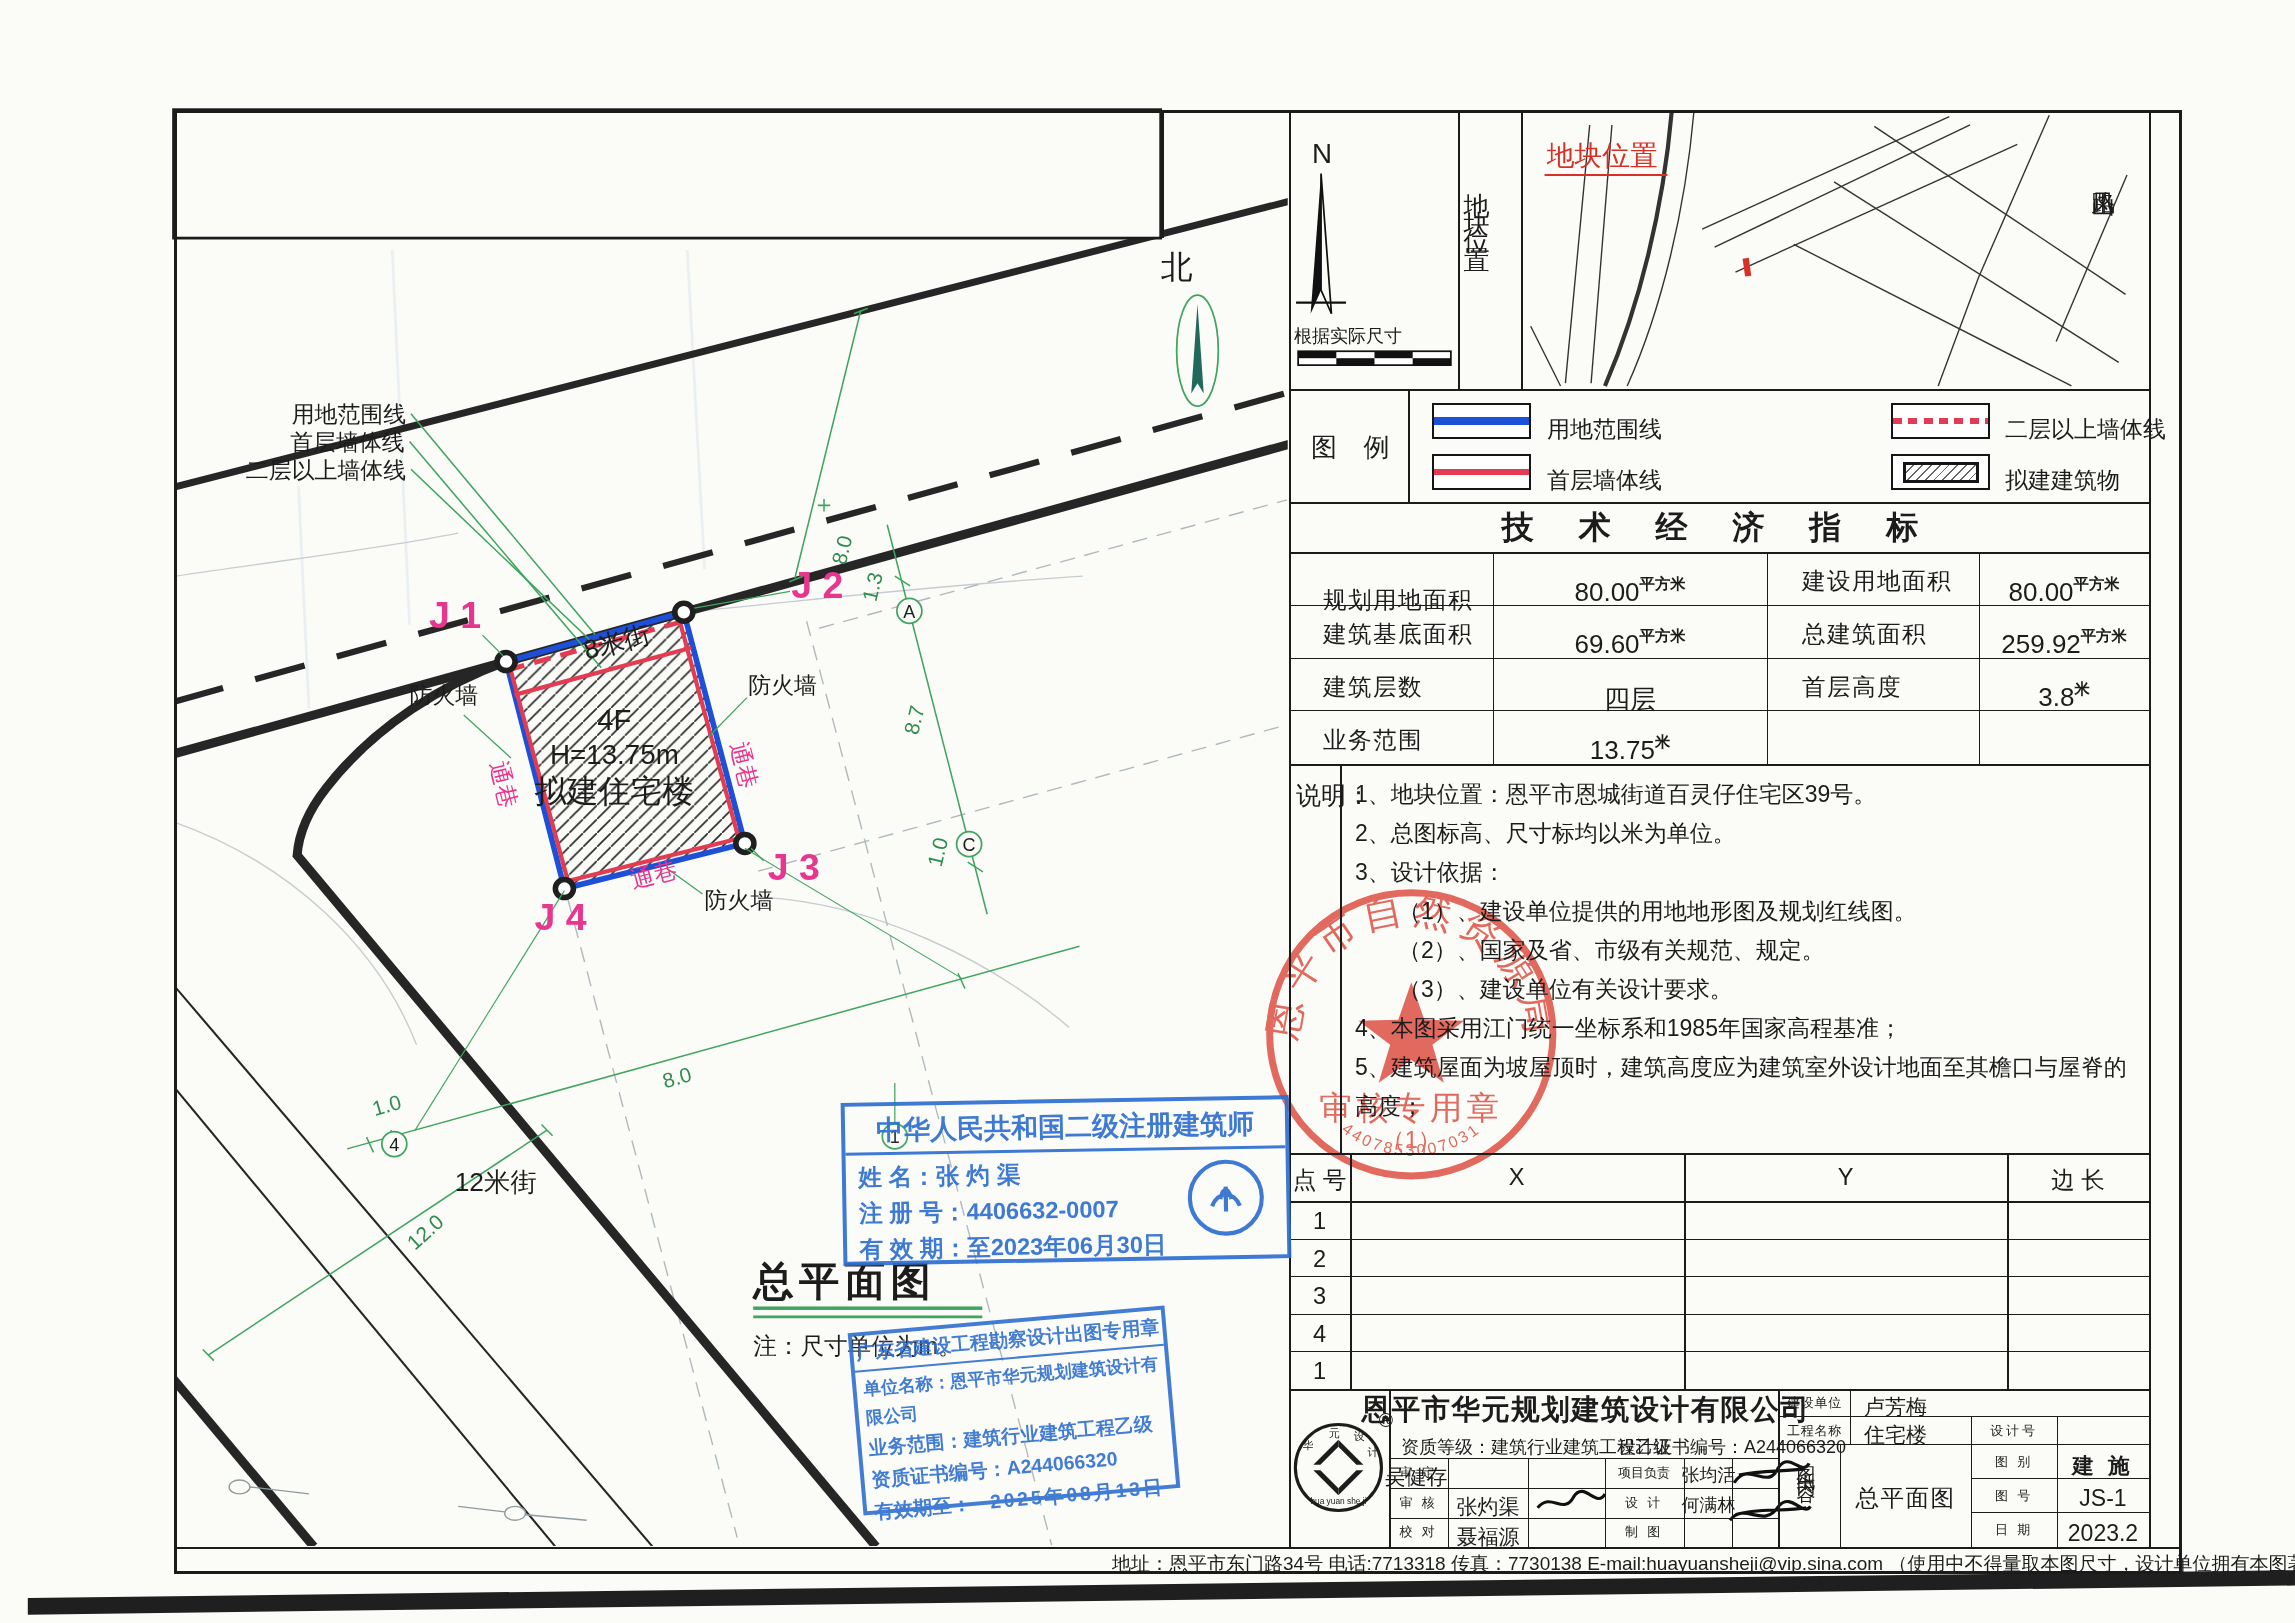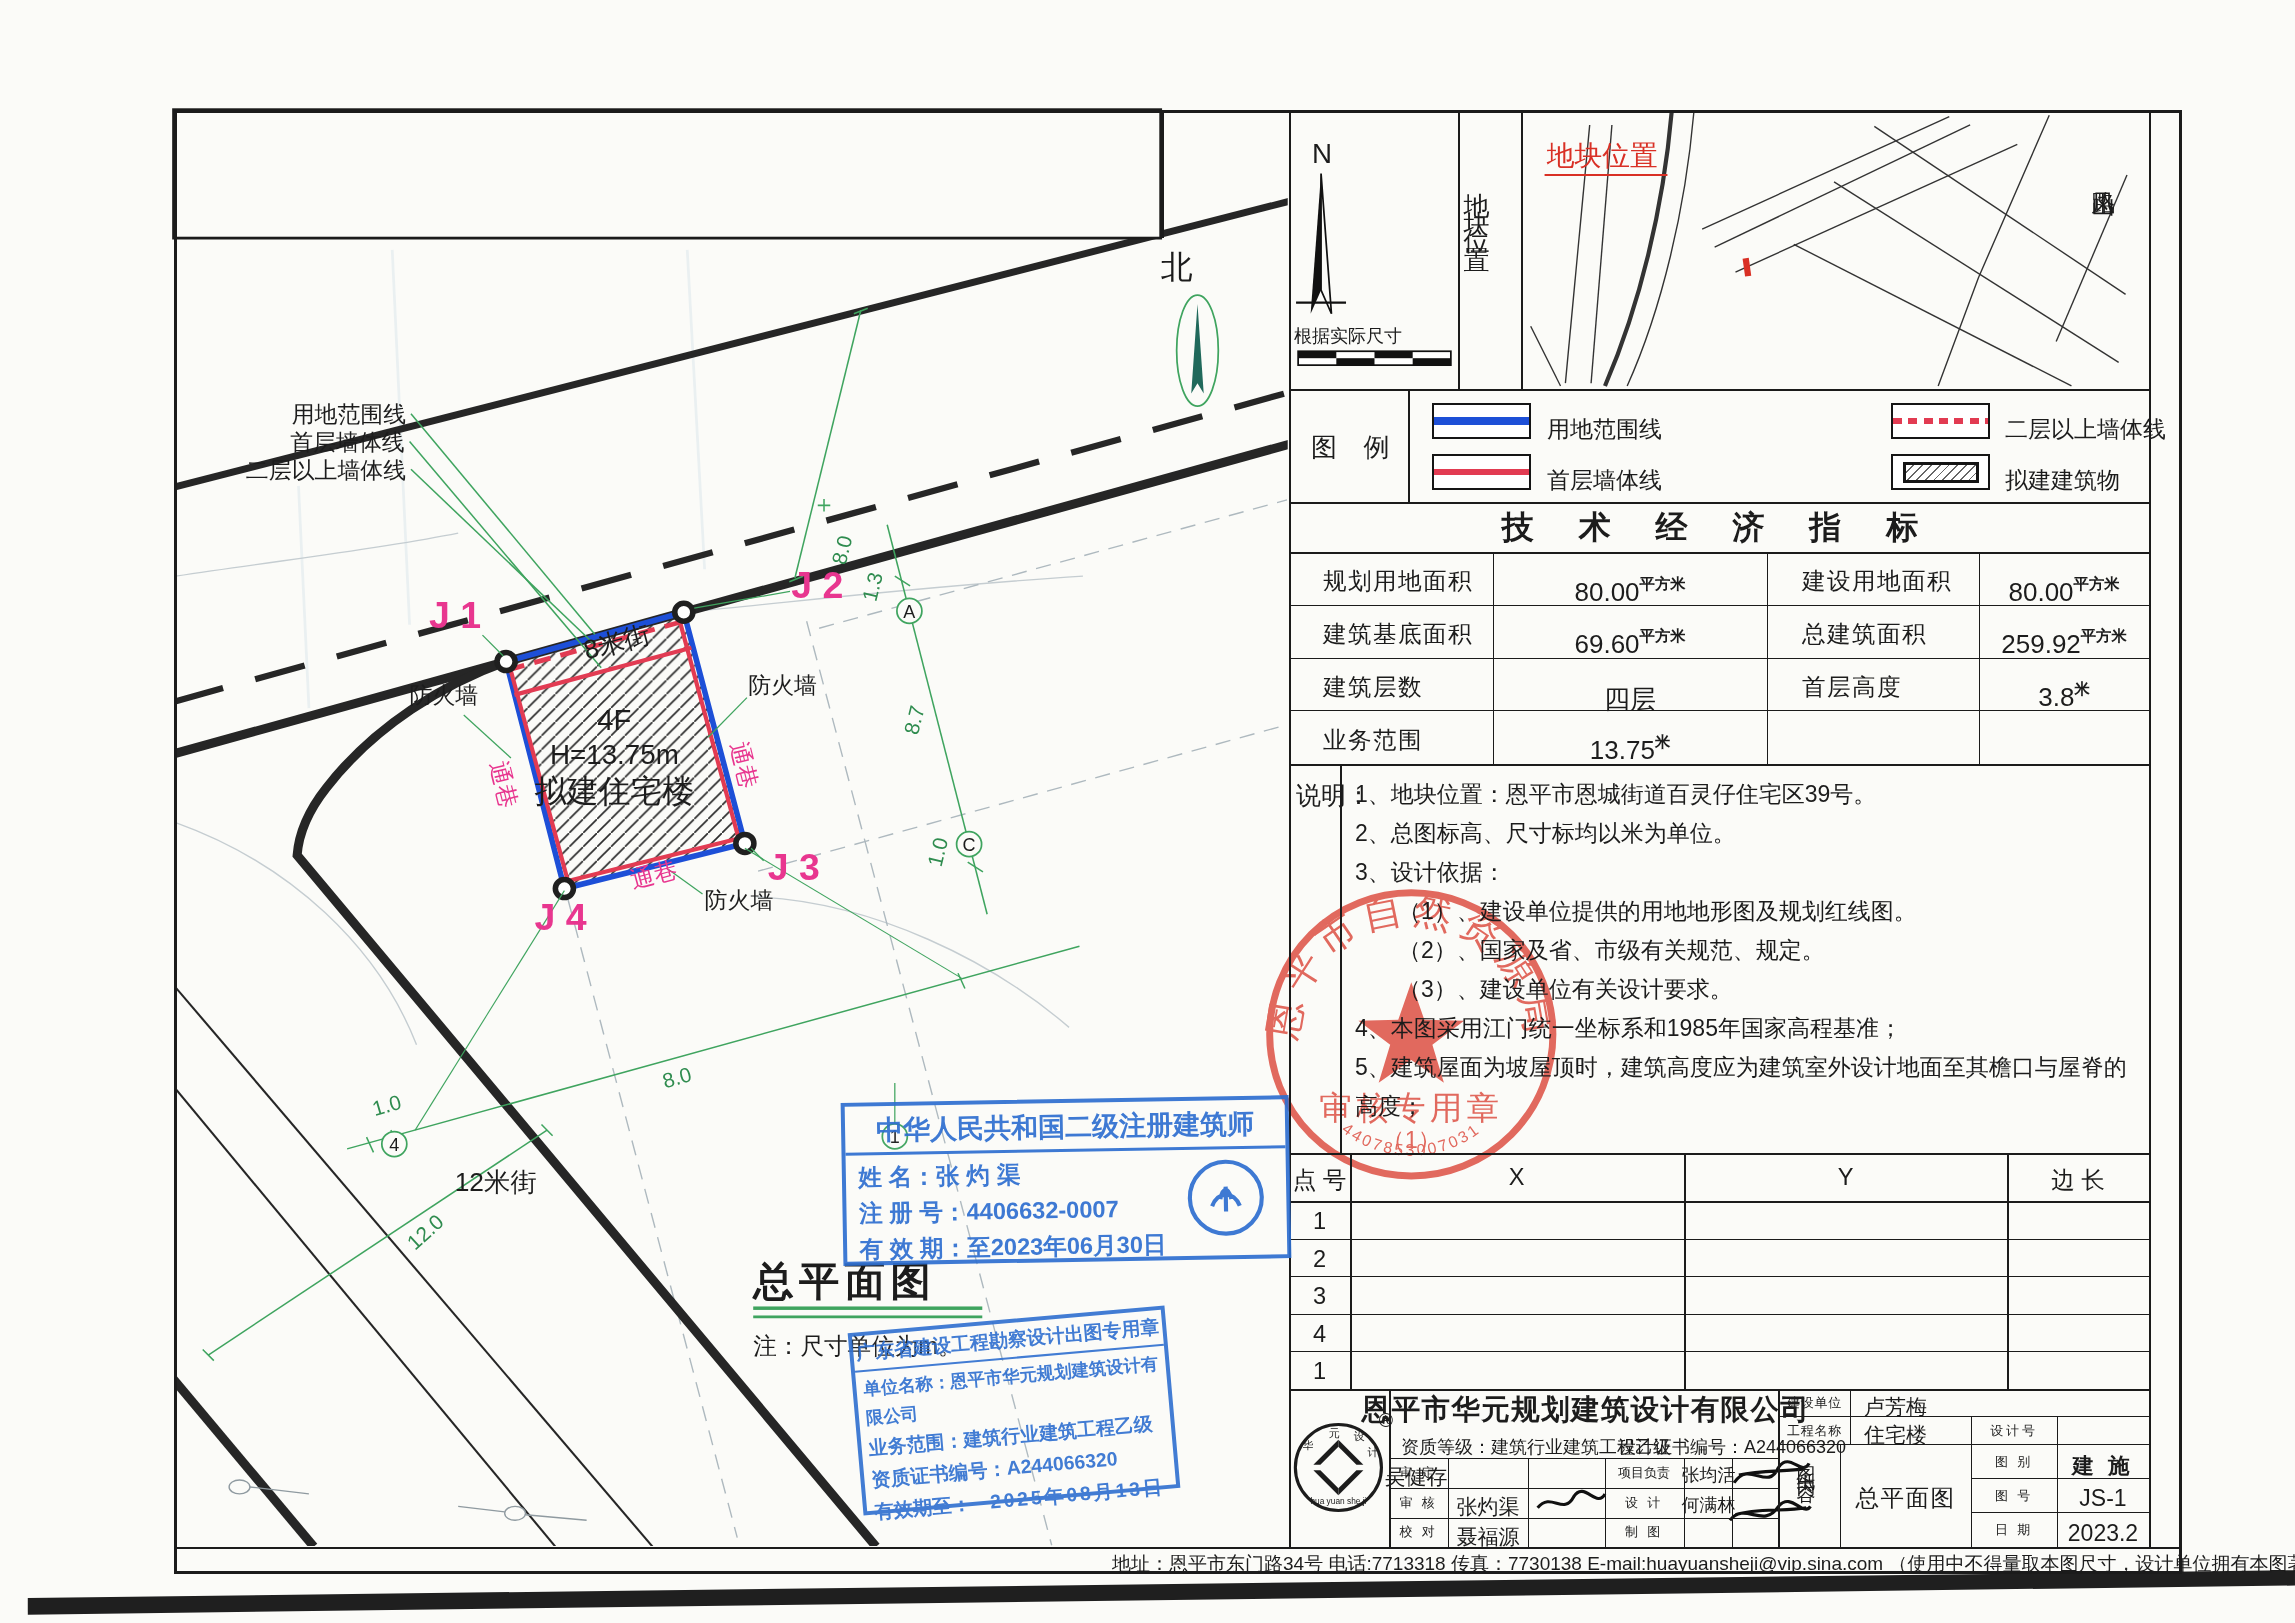--- a/index.html
+++ b/index.html
@@ -344,21 +344,21 @@
     <div style="width:100%;height:5.6px;background:#e23b52"></div>
   </div>
   <div class="txt lbl" style="left:1547px;top:465px">首层墙体线</div>
   <div class="swatch ctr" style="left:1891px;top:454px">
     <div style="width:76px;height:21px;border:3.5px solid #151515;background:repeating-linear-gradient(135deg,transparent 0 4.9px,#666 4.9px 6.2px)"></div>
   </div>
   <div class="txt lbl" style="left:2005px;top:465px">拟建建筑物</div>
 
   <div class="txt big-th ctr" style="left:1289px;top:506px;width:860px">技 术 经 济 指 标</div>
 
-  <div class="txt ind-label" style="left:1323px;top:565px">规划用地面积</div>
+  <div class="txt ind-label" style="left:1323px;top:584px">规划用地面积</div>
   <div class="txt ctr" style="left:1493px;top:560px;width:274px">
     <span class="ind-val">80.00</span>
       <span class="ind-unit">平方米</span>
     </div>
   <div class="txt ind-label" style="left:1802px;top:565px">建设用地面积</div>
   <div class="txt ctr" style="left:1979px;top:560px;width:170px">
     <span class="ind-val">80.00</span>
       <span class="ind-unit">平方米</span>
     </div>
 

